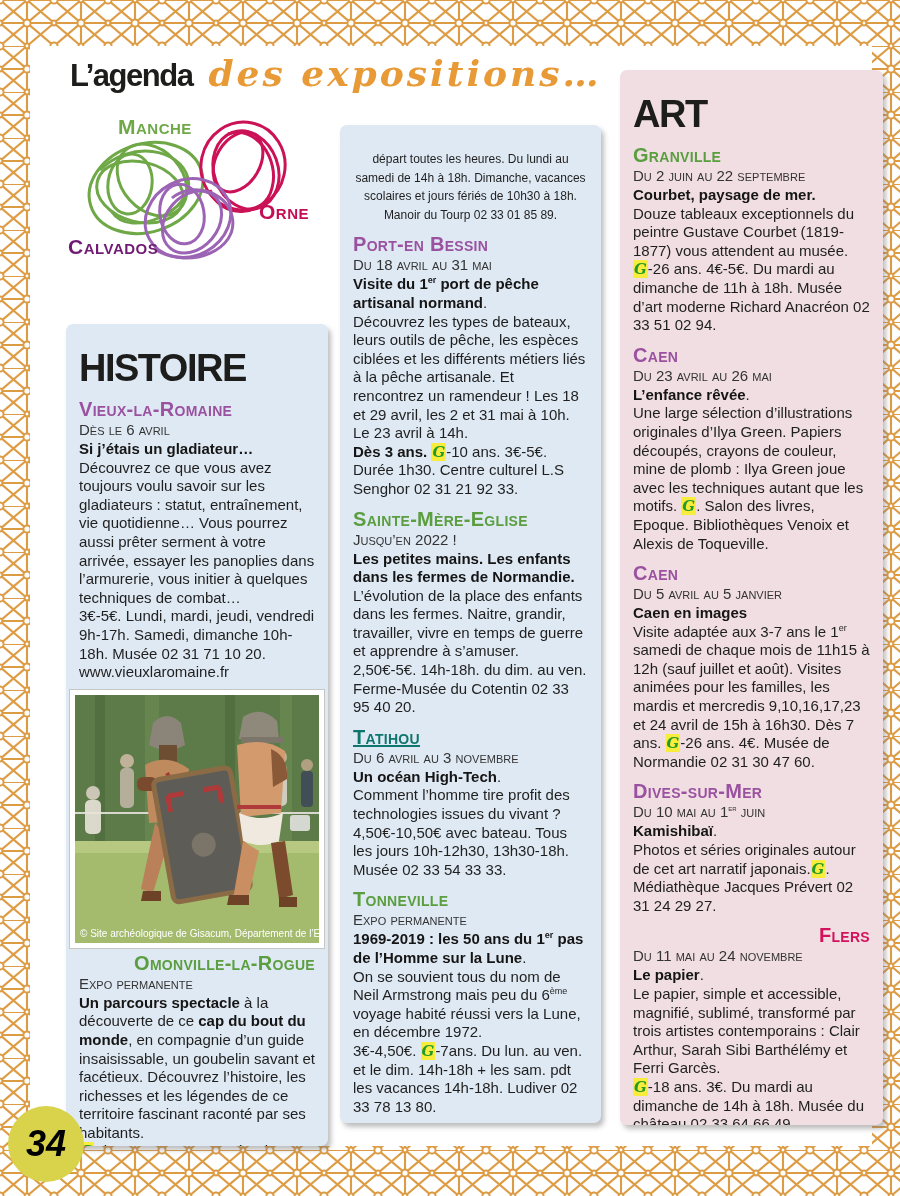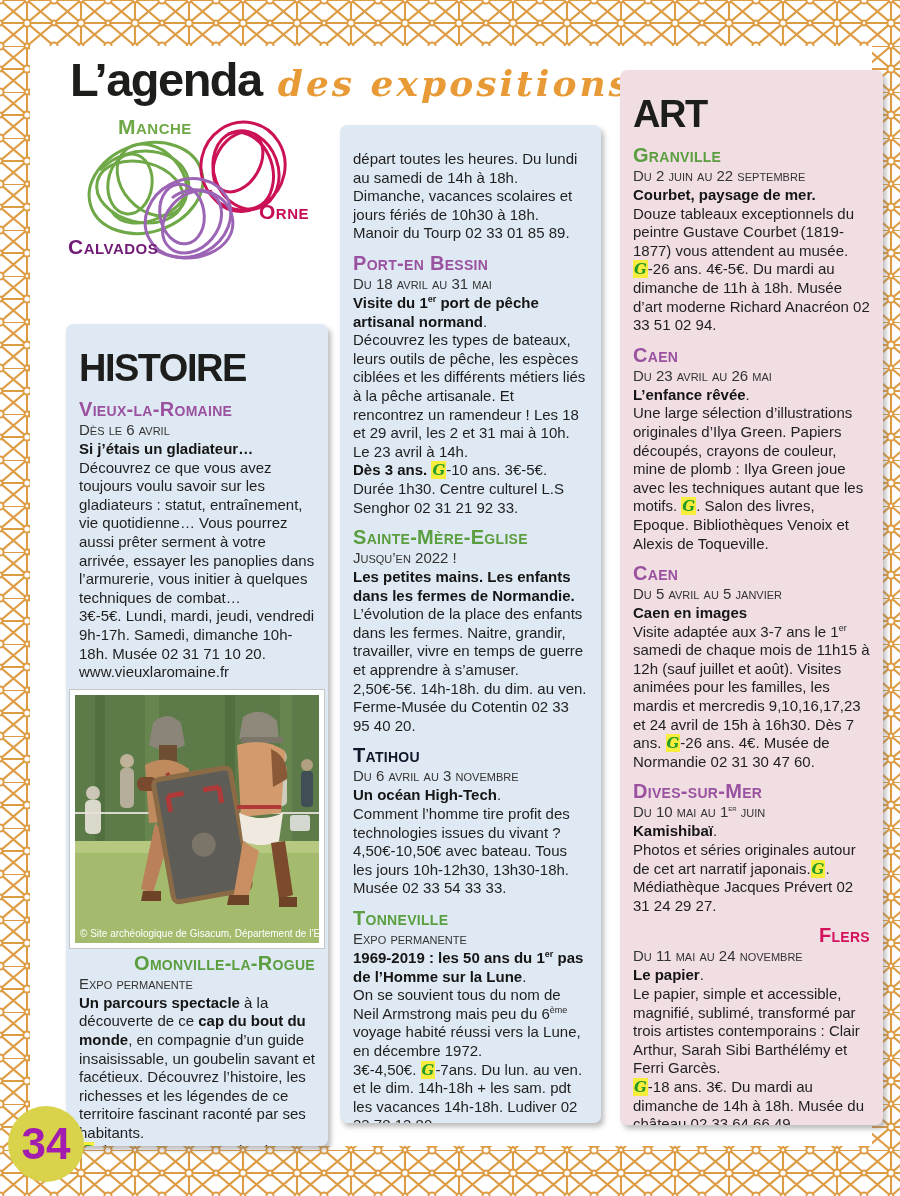--- a/index.html
+++ b/index.html
@@ -4,21 +4,21 @@
 <style>
   html,body{margin:0;padding:0;}
   body{
     width:900px;height:1196px;position:relative;background:#fff;
     font-family:"Liberation Sans",sans-serif;color:#1f1f1f;overflow:hidden;
   }
   svg{display:block;}
   .abs{position:absolute;}
   
   .header{left:70px;top:52px;display:flex;align-items:baseline;gap:16px;white-space:nowrap;}
-  .title-bold{font-size:47px;font-weight:800;letter-spacing:-1.5px;color:#1d1d1b;}
+  .title-bold{font-size:31px;font-weight:800;letter-spacing:-1.5px;color:#1d1d1b;}
   .title-script{
     font-family:"DejaVu Serif",serif;font-style:italic;font-weight:700;
     color:#e89a36;font-size:36px;letter-spacing:3px;
   }
   
   .map{left:60px;top:100px;width:275px;height:190px;}
   .map-label{position:absolute;font-weight:700;font-variant:small-caps;font-size:21px;letter-spacing:.5px;}
   
   .col{
     box-sizing:border-box;border-radius:7px;padding:23px 13px 0 13px;
@@ -27,38 +27,38 @@
   .col-blue{background:#dfe9f3;}
   .col-pink{background:#f0dee3;}
   .col-left{left:66px;top:324px;width:262px;height:822px;}
   .col-mid{left:340px;top:125px;width:261px;height:998px;}
   .col-right{left:620px;top:70px;width:263px;height:1055px;}
   .section-title{font-size:38px;font-weight:800;letter-spacing:-1.5px;color:#1d1d1b;margin:0 0 4px 0;line-height:42px;}
   .entry{margin-top:9px;}
   .place{font-size:20px;line-height:23px;font-weight:700;font-variant:small-caps;letter-spacing:.3px;margin:0;}
   .date{font-size:15px;line-height:18px;font-variant:small-caps;color:#333;}
   .body{font-size:15px;line-height:18.6px;margin-top:1px;}
-  .intro{font-size:15px;line-height:18.6px;margin-top:2px;}
+  .intro{font-size:12px;line-height:18.6px;margin-top:2px;text-align:center;}
   .body b,.intro b{color:#151515;}
   .accent-purple{color:#9a52a0;}
   sup{font-size:9px;vertical-align:super;line-height:0;}
   .gfree{
     background:#f8ec3d;color:#259a28;font-family:"DejaVu Serif",serif;
     font-style:italic;font-weight:700;padding:0 1px;
   }
   
   .photo{
     margin:8px -9px 4px -9px;border:5px solid #fff;box-shadow:0 0 0 1px #c6c6c6;
     width:244px;background:#7d9459;
   }
   
   .page-num{
     left:8px;top:1106px;width:76px;height:76px;border-radius:50%;background:#d8d34a;
     display:flex;align-items:center;justify-content:center;
-    font-size:44px;font-weight:800;color:#a21caf;z-index:6;
+    font-size:36px;font-weight:800;font-style:italic;color:#000000;z-index:6;
   }
 </style>
 </head>
 <body>
 
 <svg class="abs" style="left:0;top:0;" width="900" height="1196" viewBox="0 0 900 1196">
   <defs>
     <pattern id="asanoha" width="54" height="46" patternUnits="userSpaceOnUse">
       <rect width="54" height="46" fill="#fff"></rect>
       <g stroke="#dd9c44" stroke-width="2.1" fill="none">
@@ -202,21 +202,21 @@
     <div class="body"><b>Visite du 1<sup>er</sup> port de pêche artisanal normand</b>.<br>Découvrez les types de bateaux, leurs outils de pêche, les espèces ciblées et les différents métiers liés à la pêche artisanale. Et rencontrez un ramendeur ! Les 18 et 29 avril, les 2 et 31 mai à 10h. Le 23 avril à 14h.<br><b class="accent-purple">Dès 3 ans.</b> <span class="gfree">G</span>-10 ans. 3€-5€. Durée 1h30. Centre culturel L.S Senghor 02 31 21 92 33.</div>
   </div>
 
   <div class="entry">
     <h3 class="place" style="color: rgb(90, 158, 63);">Sainte-Mère-Eglise</h3>
     <div class="date">Jusqu’en 2022 !</div>
     <div class="body"><b>Les petites mains. Les enfants dans les fermes de Normandie.</b><br>L’évolution de la place des enfants dans les fermes. Naitre, grandir, travailler, vivre en temps de guerre et apprendre à s’amuser.<br>2,50€-5€. 14h-18h. du dim. au ven. Ferme-Musée du Cotentin 02 33 95 40 20.</div>
   </div>
 
   <div class="entry">
-    <h3 class="place" style="color: #0f172a;">Tatihou</h3>
+    <h3 class="place" style="color: #0f766e; text-decoration: underline;">Tatihou</h3>
     <div class="date">Du 6 avril au 3 novembre</div>
     <div class="body"><b>Un océan High-Tech</b>.<br>Comment l’homme tire profit des technologies issues du vivant ? 4,50€-10,50€ avec bateau. Tous les jours 10h-12h30, 13h30-18h. Musée 02 33 54 33 33.</div>
   </div>
 
   <div class="entry">
     <h3 class="place" style="color: rgb(90, 158, 63);">Tonneville</h3>
     <div class="date">Expo permanente</div>
     <div class="body"><b>1969-2019 : les 50 ans du 1<sup>er</sup> pas de l’Homme sur la Lune</b>.<br>On se souvient tous du nom de Neil Armstrong mais peu du 6<sup>ème</sup> voyage habité réussi vers la Lune, en décembre 1972.<br>3€-4,50€. <span class="gfree">G</span>-7ans. Du lun. au ven. et le dim. 14h-18h + les sam. pdt les vacances 14h-18h. Ludiver 02 33 78 13 80.</div>
   </div>
 </div>

